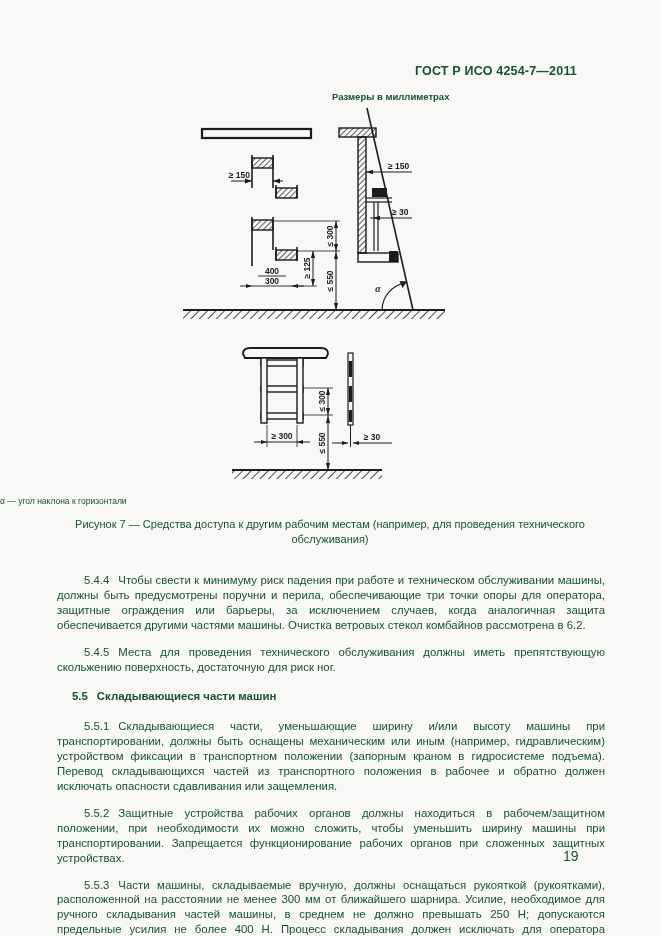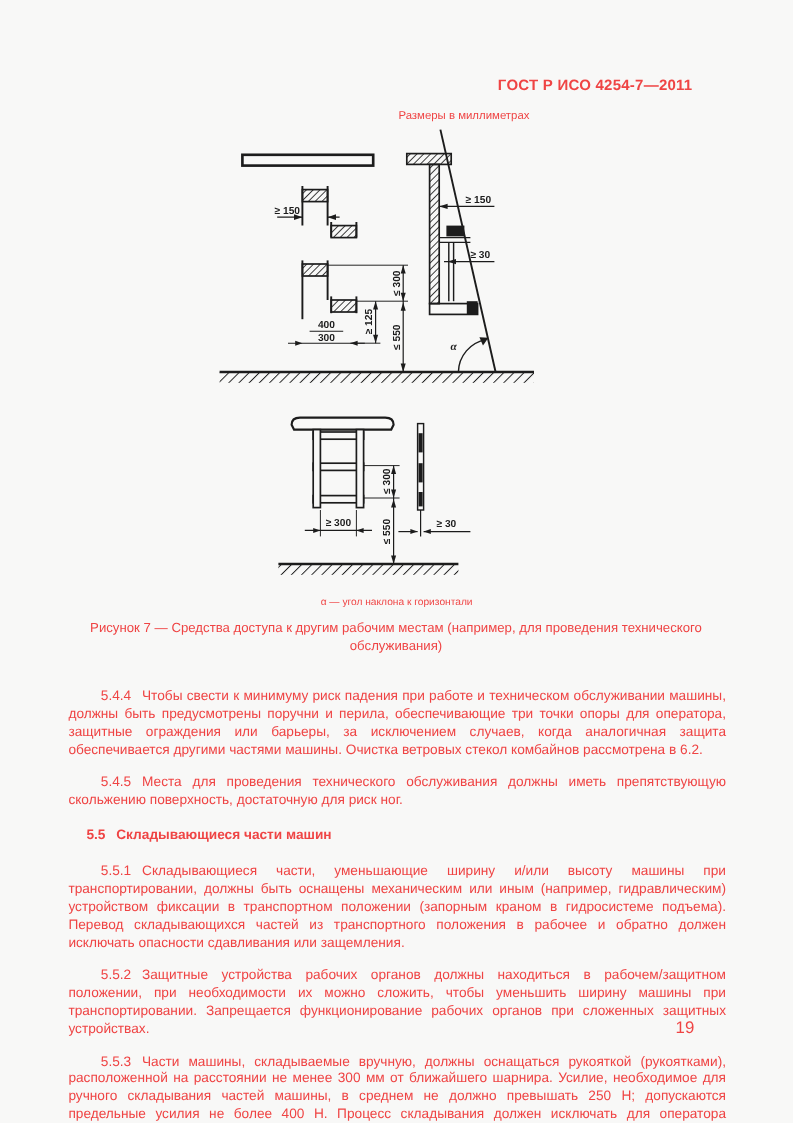--- a/index.html
+++ b/index.html
@@ -1,39 +1,39 @@
 <!DOCTYPE html>
 <html><head>
 <meta charset="utf-8">
 <style>
   html,body{margin:0;padding:0;}
   .page{
     position:relative;
     width:661px;height:936px;
     background:#f8f8f7;
     font-family:"Liberation Sans", sans-serif;
-    color:#ef4444;
+    color:#14532d;
     overflow:hidden;
   }
   .doc-header{
     position:absolute;top:64px;right:84px;
     font-size:12.5px;font-weight:bold;letter-spacing:.2px;
   }
   .units-label{
     position:absolute;left:332px;top:91px;
-    font-size:9.5px;font-weight:normal;
+    font-size:9.5px;font-weight:bold;
   }
   .fig-svg{position:absolute;}
   .dim{font:bold 8.5px "Liberation Sans", sans-serif;fill:#1c1c1c;}
   .dim-i{font:italic bold 9.5px "Liberation Serif", serif;fill:#1c1c1c;}
   .ink{fill:#1c1c1c;}
   .s{stroke:#1c1c1c;fill:none;}
   .alpha-note{
     position:absolute;top:496px;left:0;width:661px;
-    text-align:center;font-size:8.5px;
+    font-size:8.5px;
   }
   .fig-caption{
     position:absolute;top:517px;left:55px;width:550px;
     text-align:center;font-size:11px;line-height:14.5px;
   }
   .body-text{
     position:absolute;left:45px;top:561px;width:572px;
     font-size:11.4px;line-height:14.9px;text-align:justify;
   }
   .bp{margin:12px;text-indent:27px;}

